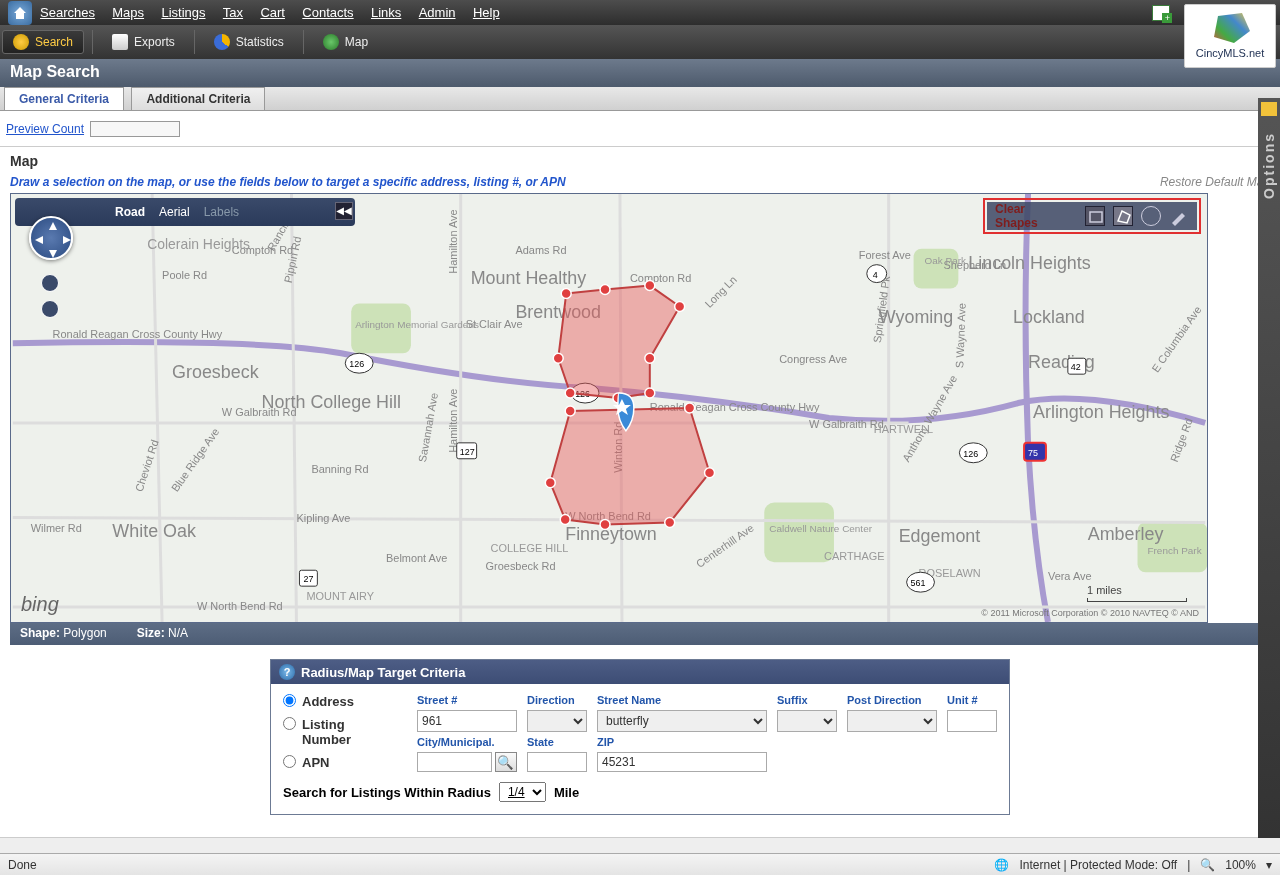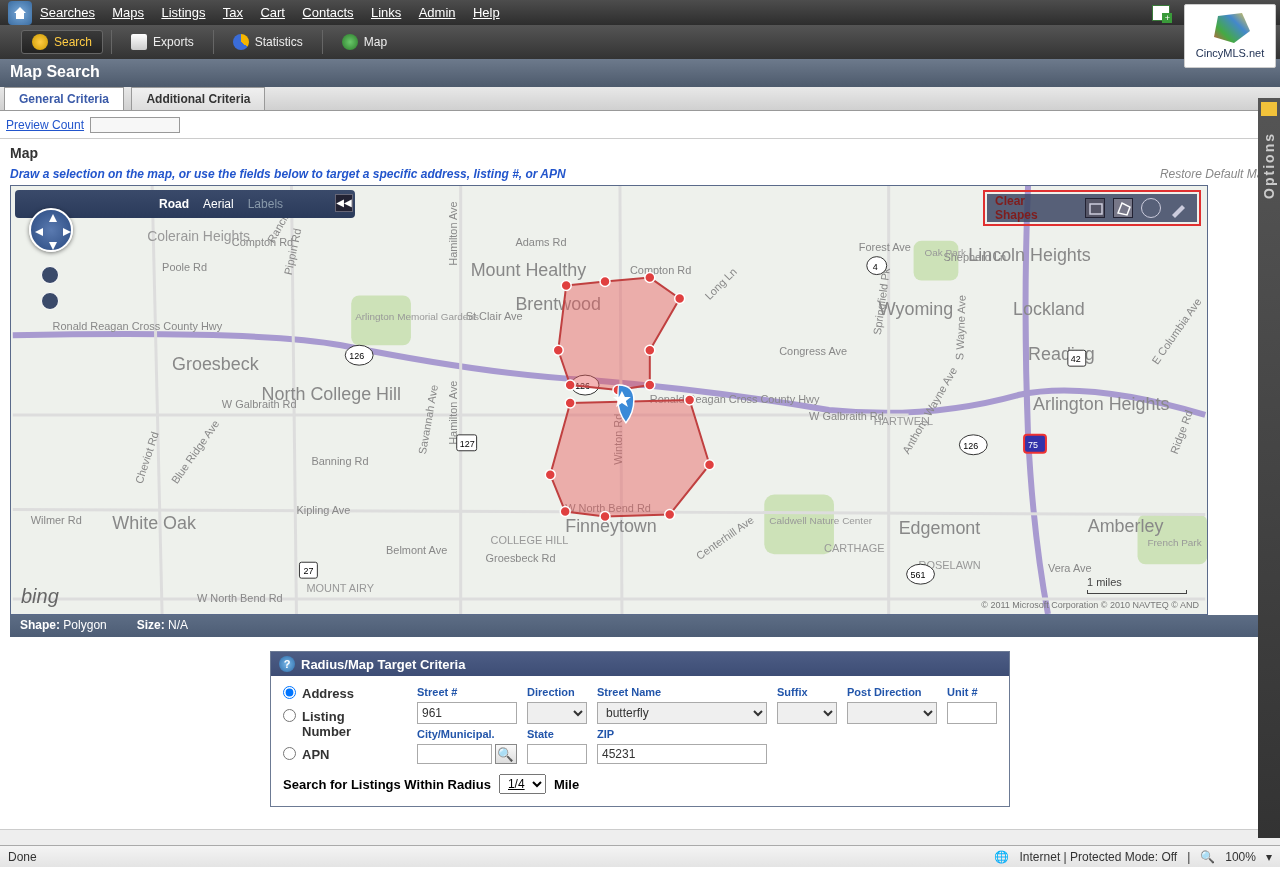--- a/index.html
+++ b/index.html
@@ -5,38 +5,38 @@
 * { box-sizing: border-box; margin: 0; padding: 0; font-family: Arial, Helvetica, sans-serif; }
 body { width: 1280px; height: 895px; background: #fff; overflow: hidden; font-size: 12px; }
 .topbar { height: 25px; background: linear-gradient(#4d4d4d,#2d2d2d); display: flex; align-items: center; color: #fff; padding: 0 8px; }
 .topbar .home-icon { width: 24px; height: 24px; background: radial-gradient(#79a9d8,#3a6ca1); border-radius: 4px; display: flex; align-items: center; justify-content: center; margin-right: 8px; }
 .topbar .menu a { color: #fff; text-decoration: underline; margin-right: 14px; font-size: 13px; cursor: pointer; }
 .topbar .right { margin-left: auto; display: flex; align-items: center; gap: 16px; }
 .topbar .right .logoff { color: #fff; font-size: 14px; cursor: pointer; }
 .logo-box { width: 92px; height: 64px; background: #fff; border: 1px solid #ccc; display: flex; flex-direction: column; align-items: center; justify-content: center; position: absolute; right: 4px; top: 4px; z-index: 50; border-radius: 2px; }
 .logo-box .shape { width: 40px; height: 30px; background: linear-gradient(45deg,#e44,#4a4,#48c,#ec4); clip-path: polygon(20% 10%,80% 0,100% 60%,60% 100%,10% 80%); }
 .logo-box .txt { font-size: 11px; color: #235; margin-top: 4px; }
-.toolbar2 { height: 34px; background: linear-gradient(#555,#333); display: flex; align-items: center; padding: 0 21px; gap: 8px; }
+.toolbar2 { height: 34px; background: linear-gradient(#555,#333); display: flex; align-items: center; padding: 0 2px; gap: 8px; }
 .toolbar2 .btn { display: flex; align-items: center; gap: 6px; padding: 3px 10px; border-radius: 3px; cursor: pointer; color: #eee; border: 1px solid transparent; }
 .toolbar2 .btn.active { background: linear-gradient(#3a3a3a,#222); border: 1px solid #666; color: #ffcc44; }
 .toolbar2 .icon { width: 16px; height: 16px; border-radius: 50%; }
 .toolbar2 .sep { width: 1px; height: 24px; background: #666; }
 .page-header { height: 28px; background: linear-gradient(#6d7a8c,#4d5a6c); color: #fff; font-size: 16px; font-weight: bold; padding: 4px 10px; }
 .tabs { height: 24px; background: linear-gradient(#e8e8e8,#d0d0d0); border-bottom: 1px solid #999; position: relative; }
 .tabs .tab { display: inline-block; padding: 4px 14px; font-size: 12px; font-weight: bold; color: #333; cursor: pointer; border: 1px solid #999; border-bottom: none; background: linear-gradient(#f0f0f0,#ddd); margin-left: 4px; }
 .tabs .tab.active { background: #fff; color: #3a5aa8; }
-.preview-row { height: 28px; border-bottom: 1px solid #ccc; padding: 2px 6px; display: flex; align-items: center; gap: 6px; }
+.preview-row { height: 36px; border-bottom: 1px solid #ccc; padding: 2px 6px; display: flex; align-items: center; gap: 6px; }
 .preview-row a { color: #2255cc; text-decoration: underline; font-size: 12px; cursor: pointer; }
 .preview-row .box { width: 90px; height: 16px; border: 1px solid #999; background: #f7f7f7; }
 .content { position: relative; padding: 6px 10px 0 10px; height: 690px; overflow: auto; }
 .section-title { font-size: 14px; font-weight: bold; color: #333; margin-bottom: 4px; }
 .map-hint { color: #2255cc; font-weight: bold; font-size: 12px; }
 .restore { float: right; color: #888; font-size: 12px; cursor: pointer; }
 .map-box { position: relative; width: 1198px; height: 430px; border: 1px solid #5a6a8a; margin-top: 4px; background: #eef1ec; overflow: hidden; }
-.map-top-controls { position: absolute; top: 4px; left: 4px; width: 340px; height: 28px; background: linear-gradient(#3a4a6a,#2a3a5a); border-radius: 4px; display: flex; align-items: center; color: #fff; font-size: 12px; z-index: 40; padding-left: 44px; }
+.map-top-controls { position: absolute; top: 4px; left: 4px; width: 340px; height: 28px; background: linear-gradient(#3a4a6a,#2a3a5a); border-radius: 4px; display: flex; align-items: center; color: #fff; font-size: 12px; z-index: 40; }
 .map-top-controls .nav-circle { width: 44px; height: 44px; border-radius: 50%; background: radial-gradient(#5a7ab0,#2a4a80); border: 2px solid #fff; position: absolute; top: 18px; left: 14px; box-shadow: 0 1px 4px rgba(0,0,0,.5); }
 .map-top-controls .tabset { margin-left: 100px; display: flex; gap: 14px; font-size: 12px; }
 .map-top-controls .tabset span { cursor: pointer; }
 .map-top-controls .tabset .sel { font-weight: bold; color: #fff; }
 .map-top-controls .tabset .dis { color: #8899aa; }
 .map-top-controls .collapse { position: absolute; right: 2px; top: 4px; width: 18px; height: 18px; background: #223; border: 1px solid #667; color: #fff; text-align: center; line-height: 16px; font-size: 10px; cursor: pointer; }
 .zoom-controls { position: absolute; top: 80px; left: 30px; width: 20px; z-index: 40; }
 .zoom-controls div { width: 18px; height: 18px; background: #3a4a6a; border-radius: 50%; margin-bottom: 8px; border: 1px solid #fff; }
 .map-shape-bar { position: absolute; top: 8px; right: 10px; width: 210px; height: 28px; background: rgba(60,70,100,.85); display: flex; align-items: center; gap: 8px; padding: 0 8px; z-index: 40; }
 .map-shape-bar.highlight { outline: 2px solid #e03030; outline-offset: 2px; }

